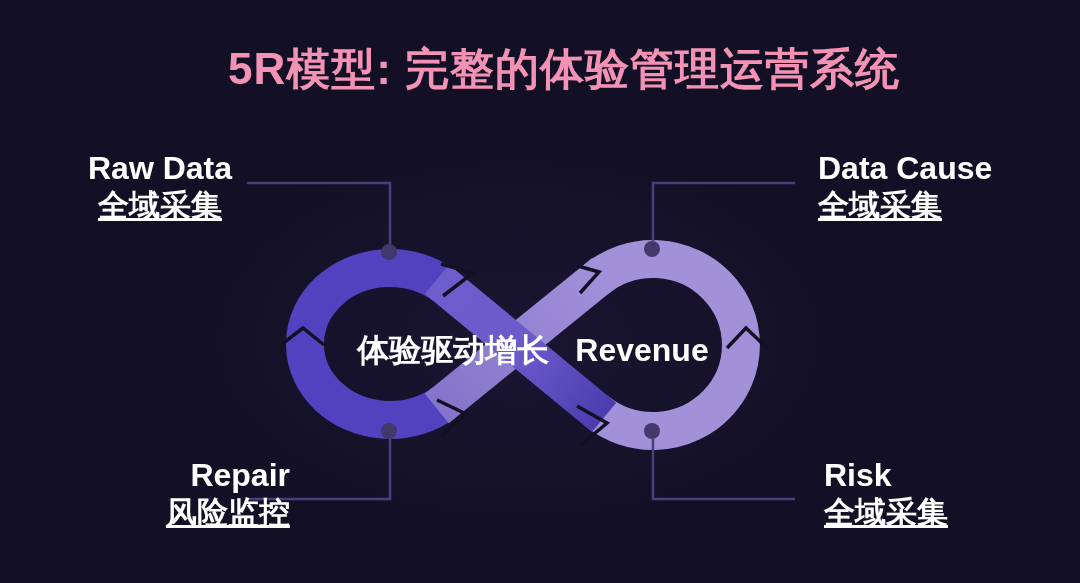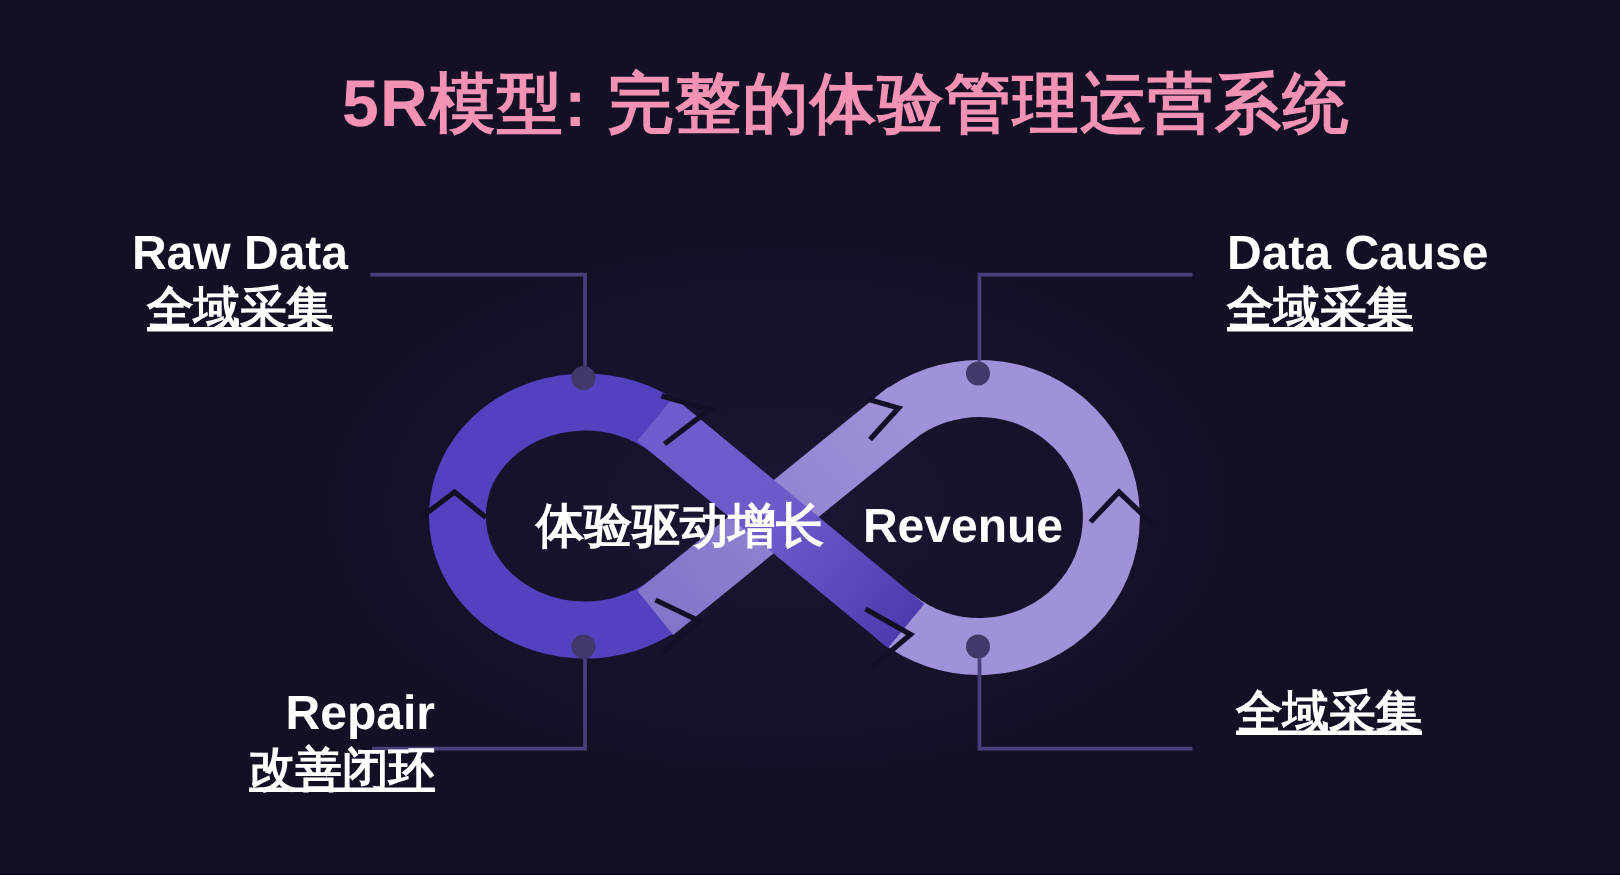--- a/index.html
+++ b/index.html
@@ -116,24 +116,25 @@
     <div class="zh">全域采集</div>
   </div>
 
   <div class="node-label label-root-cause">
     <div class="en">Data Cause</div>
     <div class="zh">全域采集</div>
   </div>
 
   <div class="node-label label-repair">
     <div class="en">Repair</div>
-    <div class="zh">改善闭环</div>
+    <div class="zh">风险监控</div>
   </div>
 
   <div class="node-label label-risk">
+    <div class="en">Risk</div>
     <div class="zh">全域采集</div>
   </div>
 
   <div class="center-label">
     <span>体验驱动增长</span>
     <span>Revenue</span>
   </div>
 
 </div>
 

